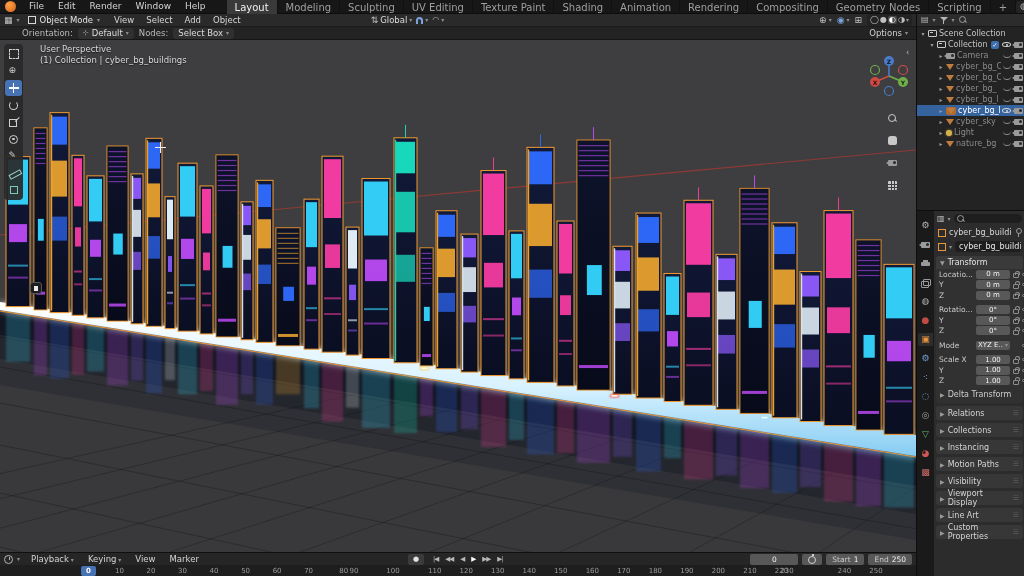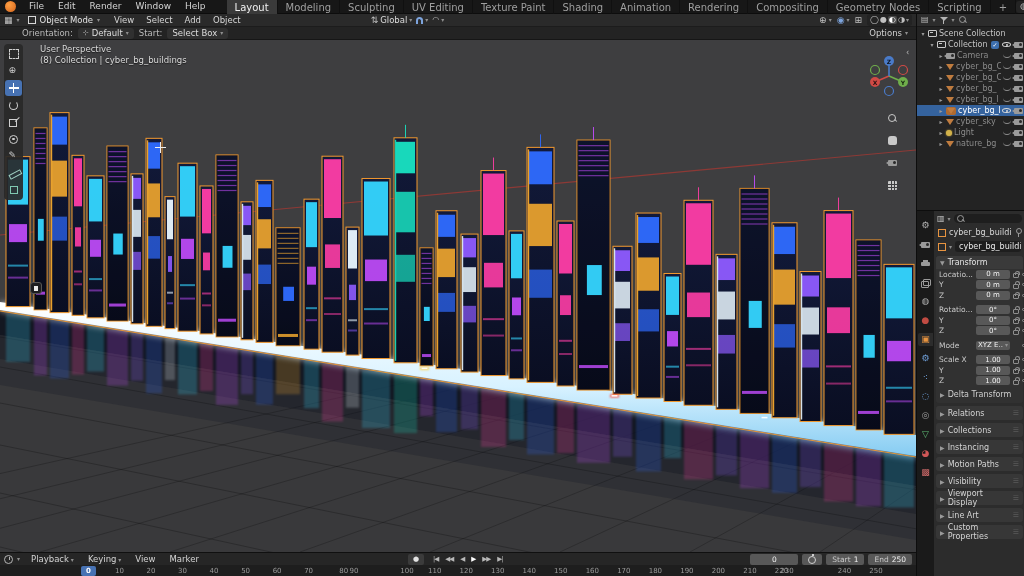--- a/index.html
+++ b/index.html
@@ -255,21 +255,21 @@
       </div>
     </div>
 
     <div id="vp-toolsettings">
       <span>Orientation:</span>
       <div class="ts-field">
         <span class="glyph" style="font-size:7px">⊹</span>
         <span>Default</span>
         <span class="dd">▾</span>
       </div>
-      <span>Start:</span>
+      <span>Nodes:</span>
       <div class="ts-field">
         <span>Select Box</span>
         <span class="dd">▾</span>
       </div>
       <div id="ts-options">
         <span>Options</span>
         <span class="dd">▾</span>
       </div>
     </div>
 
@@ -728,21 +728,21 @@
           <div class="tool-btn">
             <span class="t-ico t-measure"></span>
           </div>
           <div class="tool-btn">
             <span class="t-ico t-addcube"></span>
           </div>
         </div>
 
       <div id="vp-overlay-text">
         <div>User Perspective</div>
-        <div>(8) Collection | cyber_bg_buildings</div>
+        <div>(1) Collection | cyber_bg_buildings</div>
       </div>
 
       <svg id="nav-gizmo" viewBox="0 0 50 50">
         <g stroke-width="1.6">
           <line x1="25" y1="25" x2="11" y2="31" stroke="#d04a45"></line>
           <line x1="25" y1="25" x2="39" y2="31" stroke="#6fae4b"></line>
           <line x1="25" y1="25" x2="25" y2="10" stroke="#4a7bc9"></line>
         </g>
         <circle cx="11" cy="31" r="5" fill="#d04a45"></circle>
         <circle cx="39" cy="31" r="5" fill="#6fae4b"></circle>
@@ -1125,21 +1125,21 @@
       <div id="playhead">0</div>
     <span class="tick-label" style="left: 119.52px;">10</span>
         <span class="tick-label" style="left: 151.04px;">20</span>
         <span class="tick-label" style="left: 182.56px;">30</span>
         <span class="tick-label" style="left: 214.08px;">40</span>
         <span class="tick-label" style="left: 245.6px;">50</span>
         <span class="tick-label" style="left: 277.12px;">60</span>
         <span class="tick-label" style="left: 308.64px;">70</span>
         <span class="tick-label" style="left: 340.16px; padding-left: 7px;">80</span>
         <span class="tick-label" style="left: 354px;">90</span>
-        <span class="tick-label" style="left: 407px;">100</span>
+        <span class="tick-label" style="left: 393px;">100</span>
         <span class="tick-label" style="left: 434.72px;">110</span>
         <span class="tick-label" style="left: 466.24px;">120</span>
         <span class="tick-label" style="left: 497.76px;">130</span>
         <span class="tick-label" style="left: 529.28px;">140</span>
         <span class="tick-label" style="left: 560.8px;">150</span>
         <span class="tick-label" style="left: 592.32px;">160</span>
         <span class="tick-label" style="left: 623.84px;">170</span>
         <span class="tick-label" style="left: 655.36px;">180</span>
         <span class="tick-label" style="left: 686.88px;">190</span>
         <span class="tick-label" style="left: 718.4px;">200</span>

